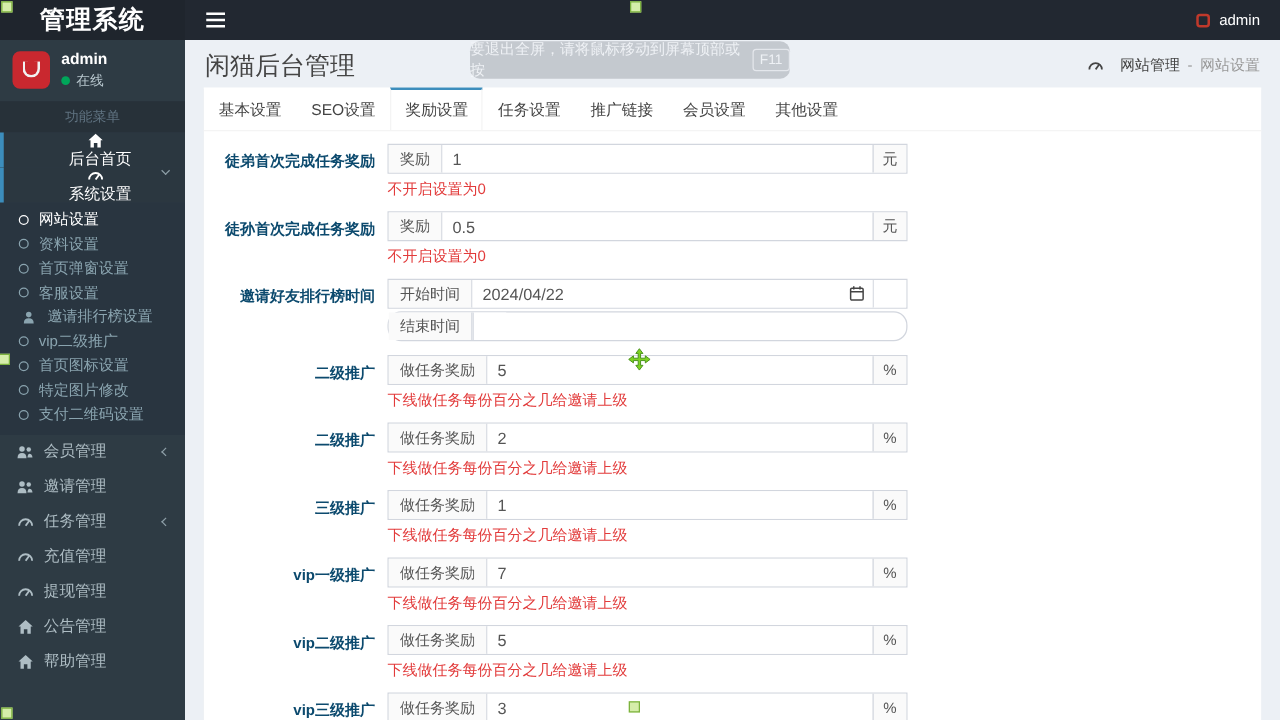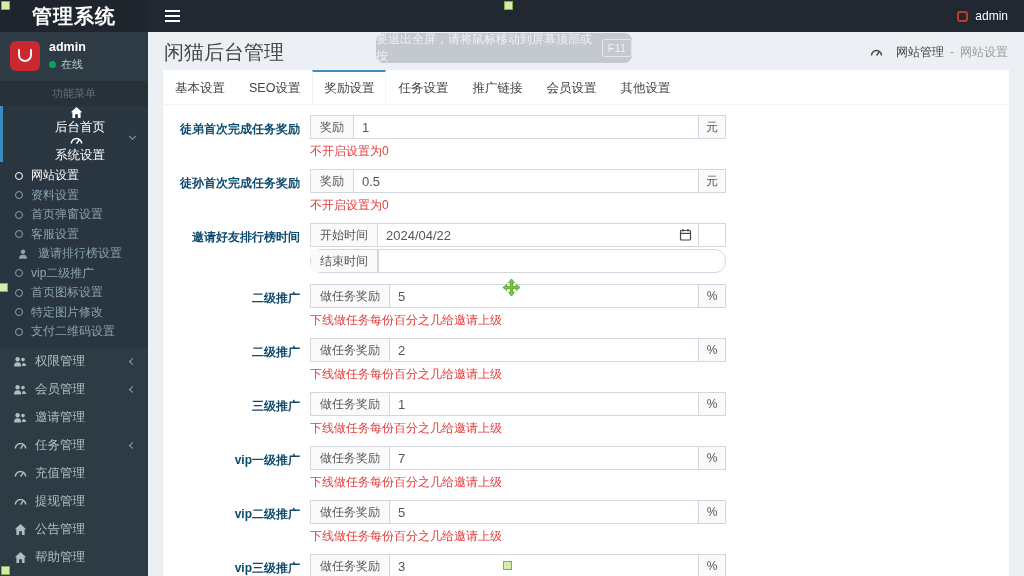--- a/index.html
+++ b/index.html
@@ -161,32 +161,20 @@
             <span>首页图标设置</span>
           </div>
           <div class="subitem">
             <span class="bullet"></span>
             <span>特定图片修改</span>
           </div>
           <div class="subitem">
             <span class="bullet"></span>
             <span>支付二维码设置</span>
           </div>
-        </div>
-        <div class="item">
-          <span class="ico">
-            <svg width="14" height="13" viewBox="0 0 14 13" fill="currentColor">
-              <circle cx="4.6" cy="4.2" r="2.2"></circle>
-              <path d="M1 11.5 Q1 7.3 4.6 7.3 T8.2 11.5 Z"></path>
-              <circle cx="10" cy="4.6" r="1.8"></circle>
-              <path d="M8.9 11 Q9.4 7.9 10.4 7.9 Q12.8 7.9 13 11 Z"></path>
-            </svg>
-          </span>
-          <span>权限管理</span>
-          <span class="chev left"></span>
         </div>
         <div class="item">
           <span class="ico">
             <svg width="14" height="13" viewBox="0 0 14 13" fill="currentColor">
               <circle cx="4.6" cy="4.2" r="2.2"></circle>
               <path d="M1 11.5 Q1 7.3 4.6 7.3 T8.2 11.5 Z"></path>
               <circle cx="10" cy="4.6" r="1.8"></circle>
               <path d="M8.9 11 Q9.4 7.9 10.4 7.9 Q12.8 7.9 13 11 Z"></path>
             </svg>
           </span>

